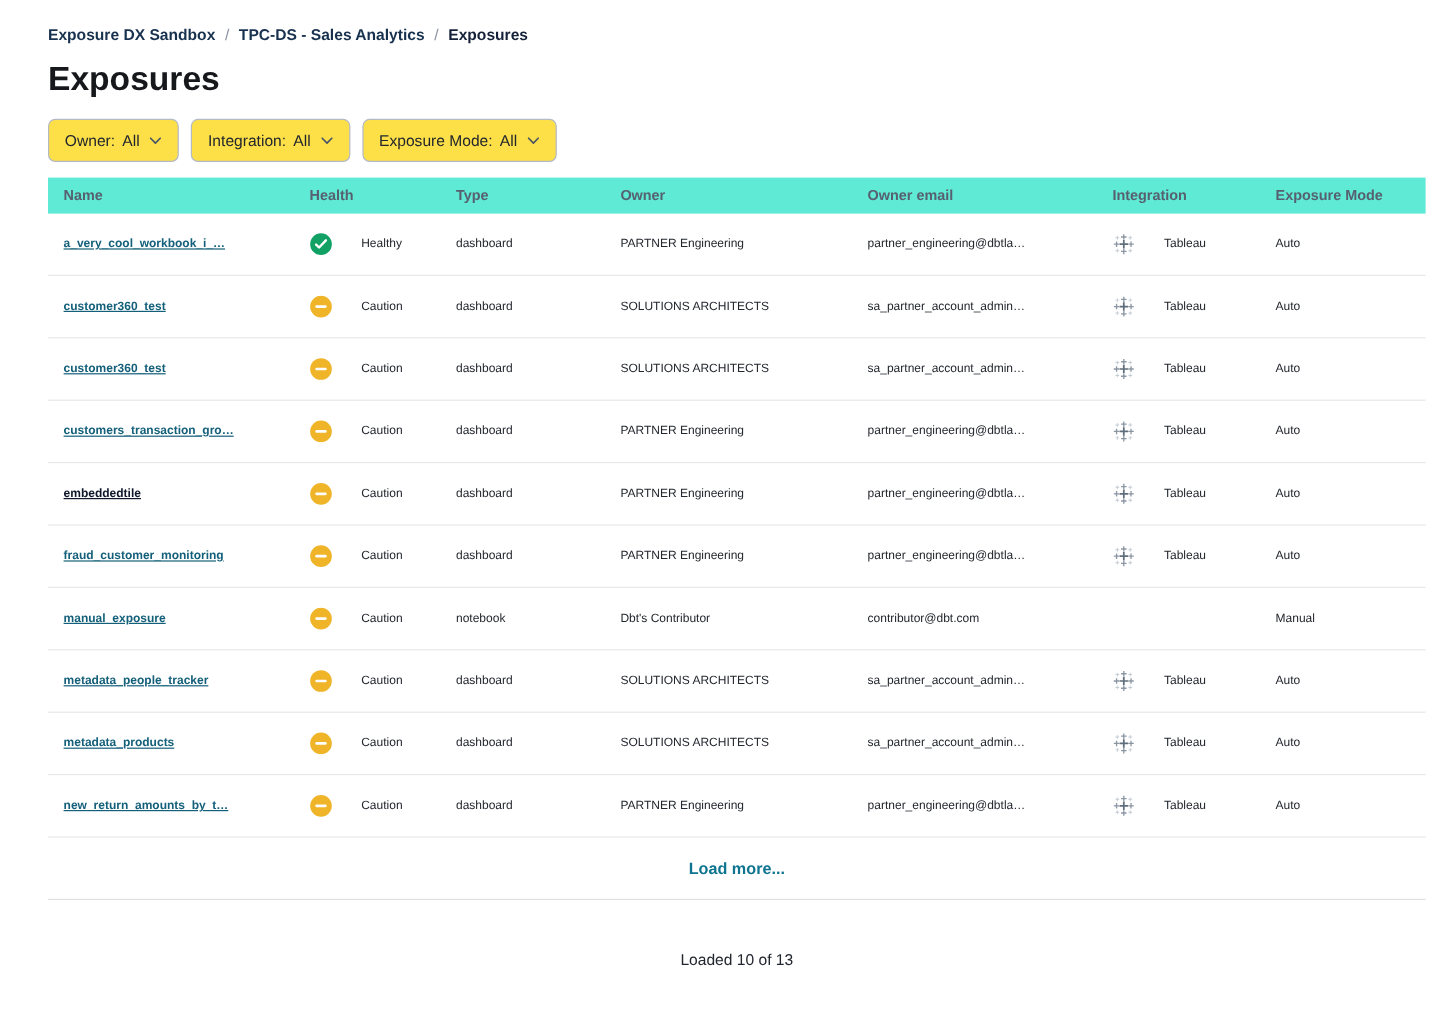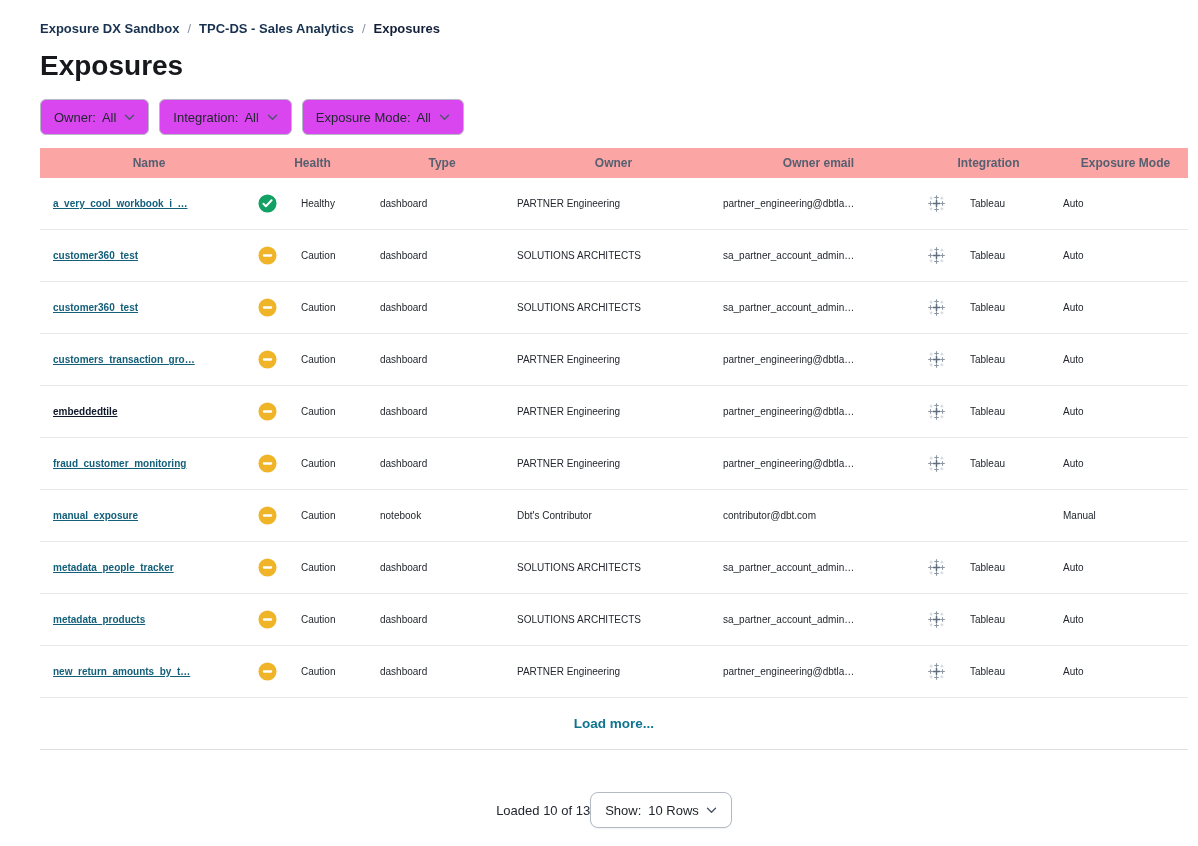--- a/index.html
+++ b/index.html
@@ -13,30 +13,30 @@
   .crumb { cursor: pointer; }
   .crumb.current { color: #142038; }
   .crumb-sep { color: #8b93a1; font-weight: 400; }
 
   
   .page-title { margin-top: 14px; font-size: 28px; font-weight: 600; color: #17181c; }
 
   
   .filters { margin-top: 17px; display: flex; gap: 10px; }
   .filter-btn { display: flex; align-items: center; gap: 6px; height: 36px; padding: 0 13px;
-    border: 1px solid #b3bac4; border-radius: 6px; background: #d946ef; font-size: 13px;
+    border: 1px solid #b3bac4; border-radius: 6px; background: #fde047; font-size: 13px;
     color: #22262e; cursor: pointer; font-family: inherit; }
   .filter-btn .chev { margin-left: 2px; display: flex; align-items: center; }
 
   
   .table { margin-top: 13px; }
   .thead, .tr { display: grid;
     grid-template-columns: 205px 122px 137px 206px 204px 136px 1fr;
     align-items: center; }
-  .thead { height: 30px; background: #fca5a5; text-align: center; }
+  .thead { height: 30px; background: #5eead4; }
   .th { padding-left: 13px; font-size: 12px; font-weight: 700; color: #566070; }
   .tr { height: 52px; border-bottom: 1px solid #e7e8ea; font-size: 10px; color: #23272e; }
   .td { padding-left: 13px; overflow: hidden; white-space: nowrap; }
   .name-link { font-weight: 700; text-decoration: underline; cursor: pointer; }
   .cell-flex { display: flex; align-items: center; gap: 24px; }
   .health-icon, .tableau-wrap { display: flex; align-items: center; }
 
   
   .load-more-row { height: 52px; display: flex; align-items: center; justify-content: center;
     border-bottom: 1px solid #dfe0e3; }
@@ -413,24 +413,15 @@
        <div class="td">Auto</div>
      </div>
       </div>
     <div class="load-more-row">
       <a class="load-more" style="color: rgb(14, 116, 144); font-weight: bold;">Load more...</a>
     </div>
   </div>
 
   <div class="footer">
     <span class="loaded-text">Loaded 10 of 13</span>
-    <button class="show-btn">
-      <span>Show:</span>
-      <span>10 Rows</span>
-      <span class="chev" id="show-chev">
-          <svg width="11" height="7" viewBox="0 0 11 7" fill="none">
-            <path d="M1.5 1.2l4 4 4-4" stroke="#4a5568" stroke-width="1.4" stroke-linecap="round" stroke-linejoin="round"></path>
-          </svg>
-        </span>
-    </button>
   </div>
 
 </div>
 
 </body></html>

